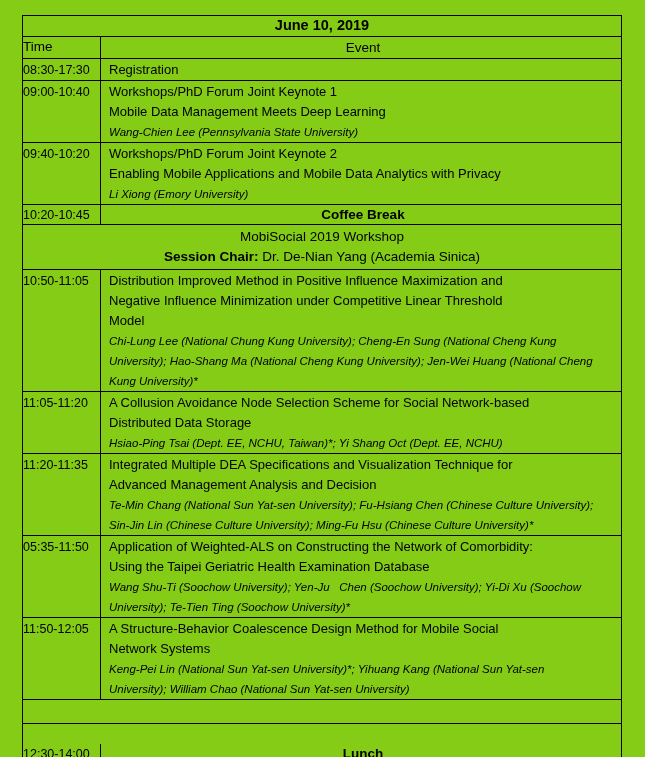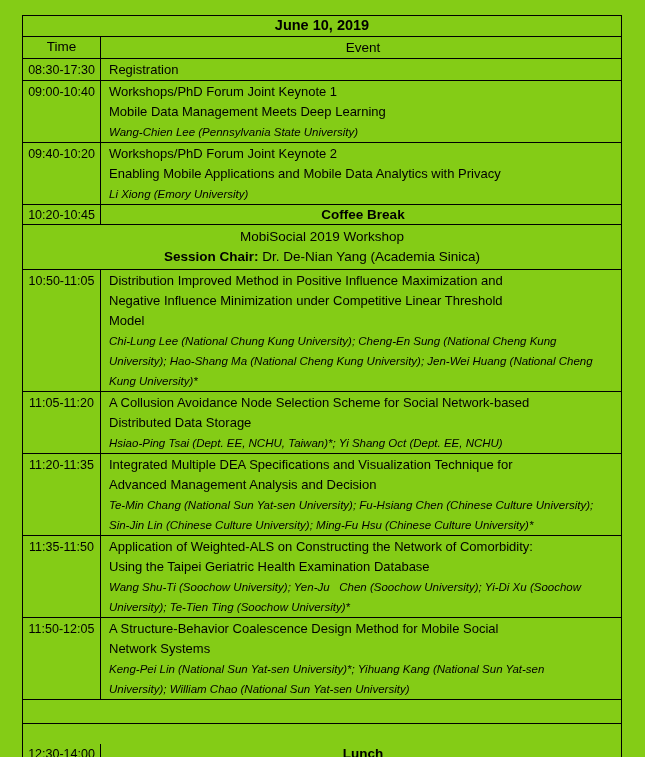--- a/index.html
+++ b/index.html
@@ -33,21 +33,20 @@
   }
   .row.last {
     border-bottom: none;
     position: relative;
     margin-top: 20px;
   }
   .tcell {
     flex: 0 0 78px;
     box-sizing: border-box;
     border-right: 1.5px solid #000000;
-    text-align: center;
     font-size: 12.5px;
     line-height: 20px;
     padding-top: 1px;
     white-space: pre;
   }
   .ecell {
     flex: 1;
     box-sizing: border-box;
     padding: 1px 4px 0 8px;
     overflow: hidden;
@@ -186,21 +185,21 @@
       <div class="tcell">11:20-11:35</div>
       <div class="ecell">
         <div class="t">Integrated Multiple DEA Specifications and Visualization Technique for</div>
         <div class="t">Advanced Management Analysis and Decision</div>
         <div class="a">Te-Min Chang (National Sun Yat-sen University); Fu-Hsiang Chen (Chinese Culture University);</div>
         <div class="a">Sin-Jin Lin (Chinese Culture University); Ming-Fu Hsu (Chinese Culture University)*</div>
       </div>
     </div>
 
     <div class="row">
-      <div class="tcell">11:35-11:50</div>
+      <div class="tcell">05:35-11:50</div>
       <div class="ecell">
         <div class="t">Application of Weighted-ALS on Constructing the Network of Comorbidity:</div>
         <div class="t">Using the Taipei Geriatric Health Examination Database</div>
         <div class="a">Wang Shu-Ti (Soochow University); Yen-Ju   Chen (Soochow University); Yi-Di Xu (Soochow</div>
         <div class="a">University); Te-Tien Ting (Soochow University)*</div>
       </div>
     </div>
 
     <div class="row">
       <div class="tcell">11:50-12:05</div>

